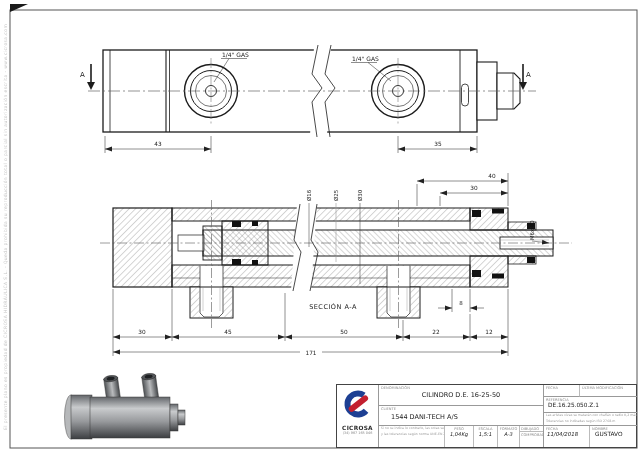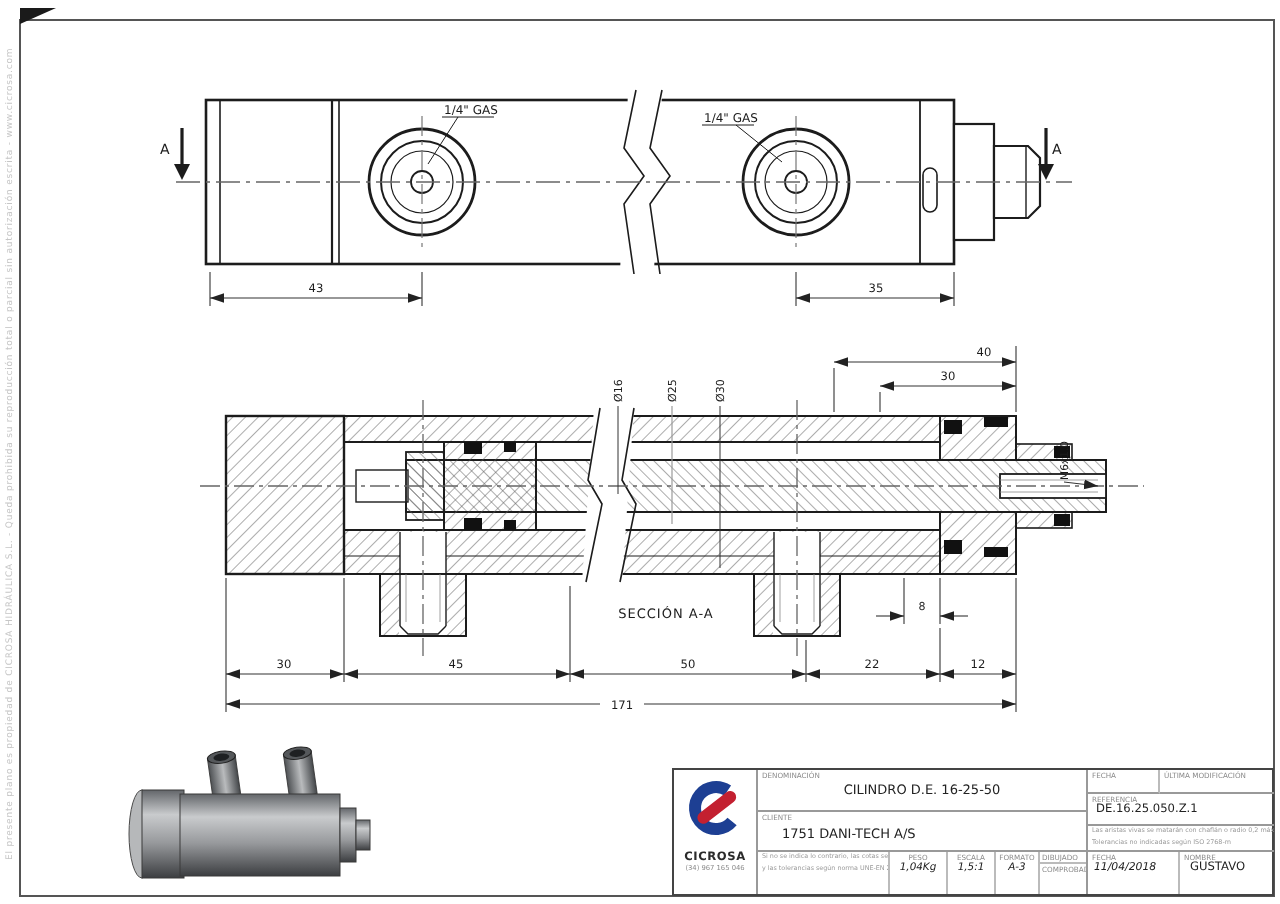--- a/index.html
+++ b/index.html
@@ -308,21 +308,21 @@
       <span class="phone">(34) 967 165 046</span>
     </div>
 
     <div class="cell c-denom">
       <span class="lbl">DENOMINACIÓN</span>
       <span class="val">CILINDRO D.E. 16-25-50</span>
     </div>
 
     <div class="cell c-cliente">
       <span class="lbl">CLIENTE</span>
-      <span class="val">1751   DANI-TECH A/S</span>
+      <span class="val">1544   DANI-TECH A/S</span>
     </div>
 
     <div class="cell c-notes">
       <div class="fine">Si no se indica lo contrario, las cotas se expresan en mm</div>
       <div class="fine">y las tolerancias según norma UNE-EN 22768</div>
     </div>
 
     <div class="cell c-peso">
       <span class="lbl" style="padding-left:0;">PESO</span>
       <span class="val mini-val">1,04Kg</span>

